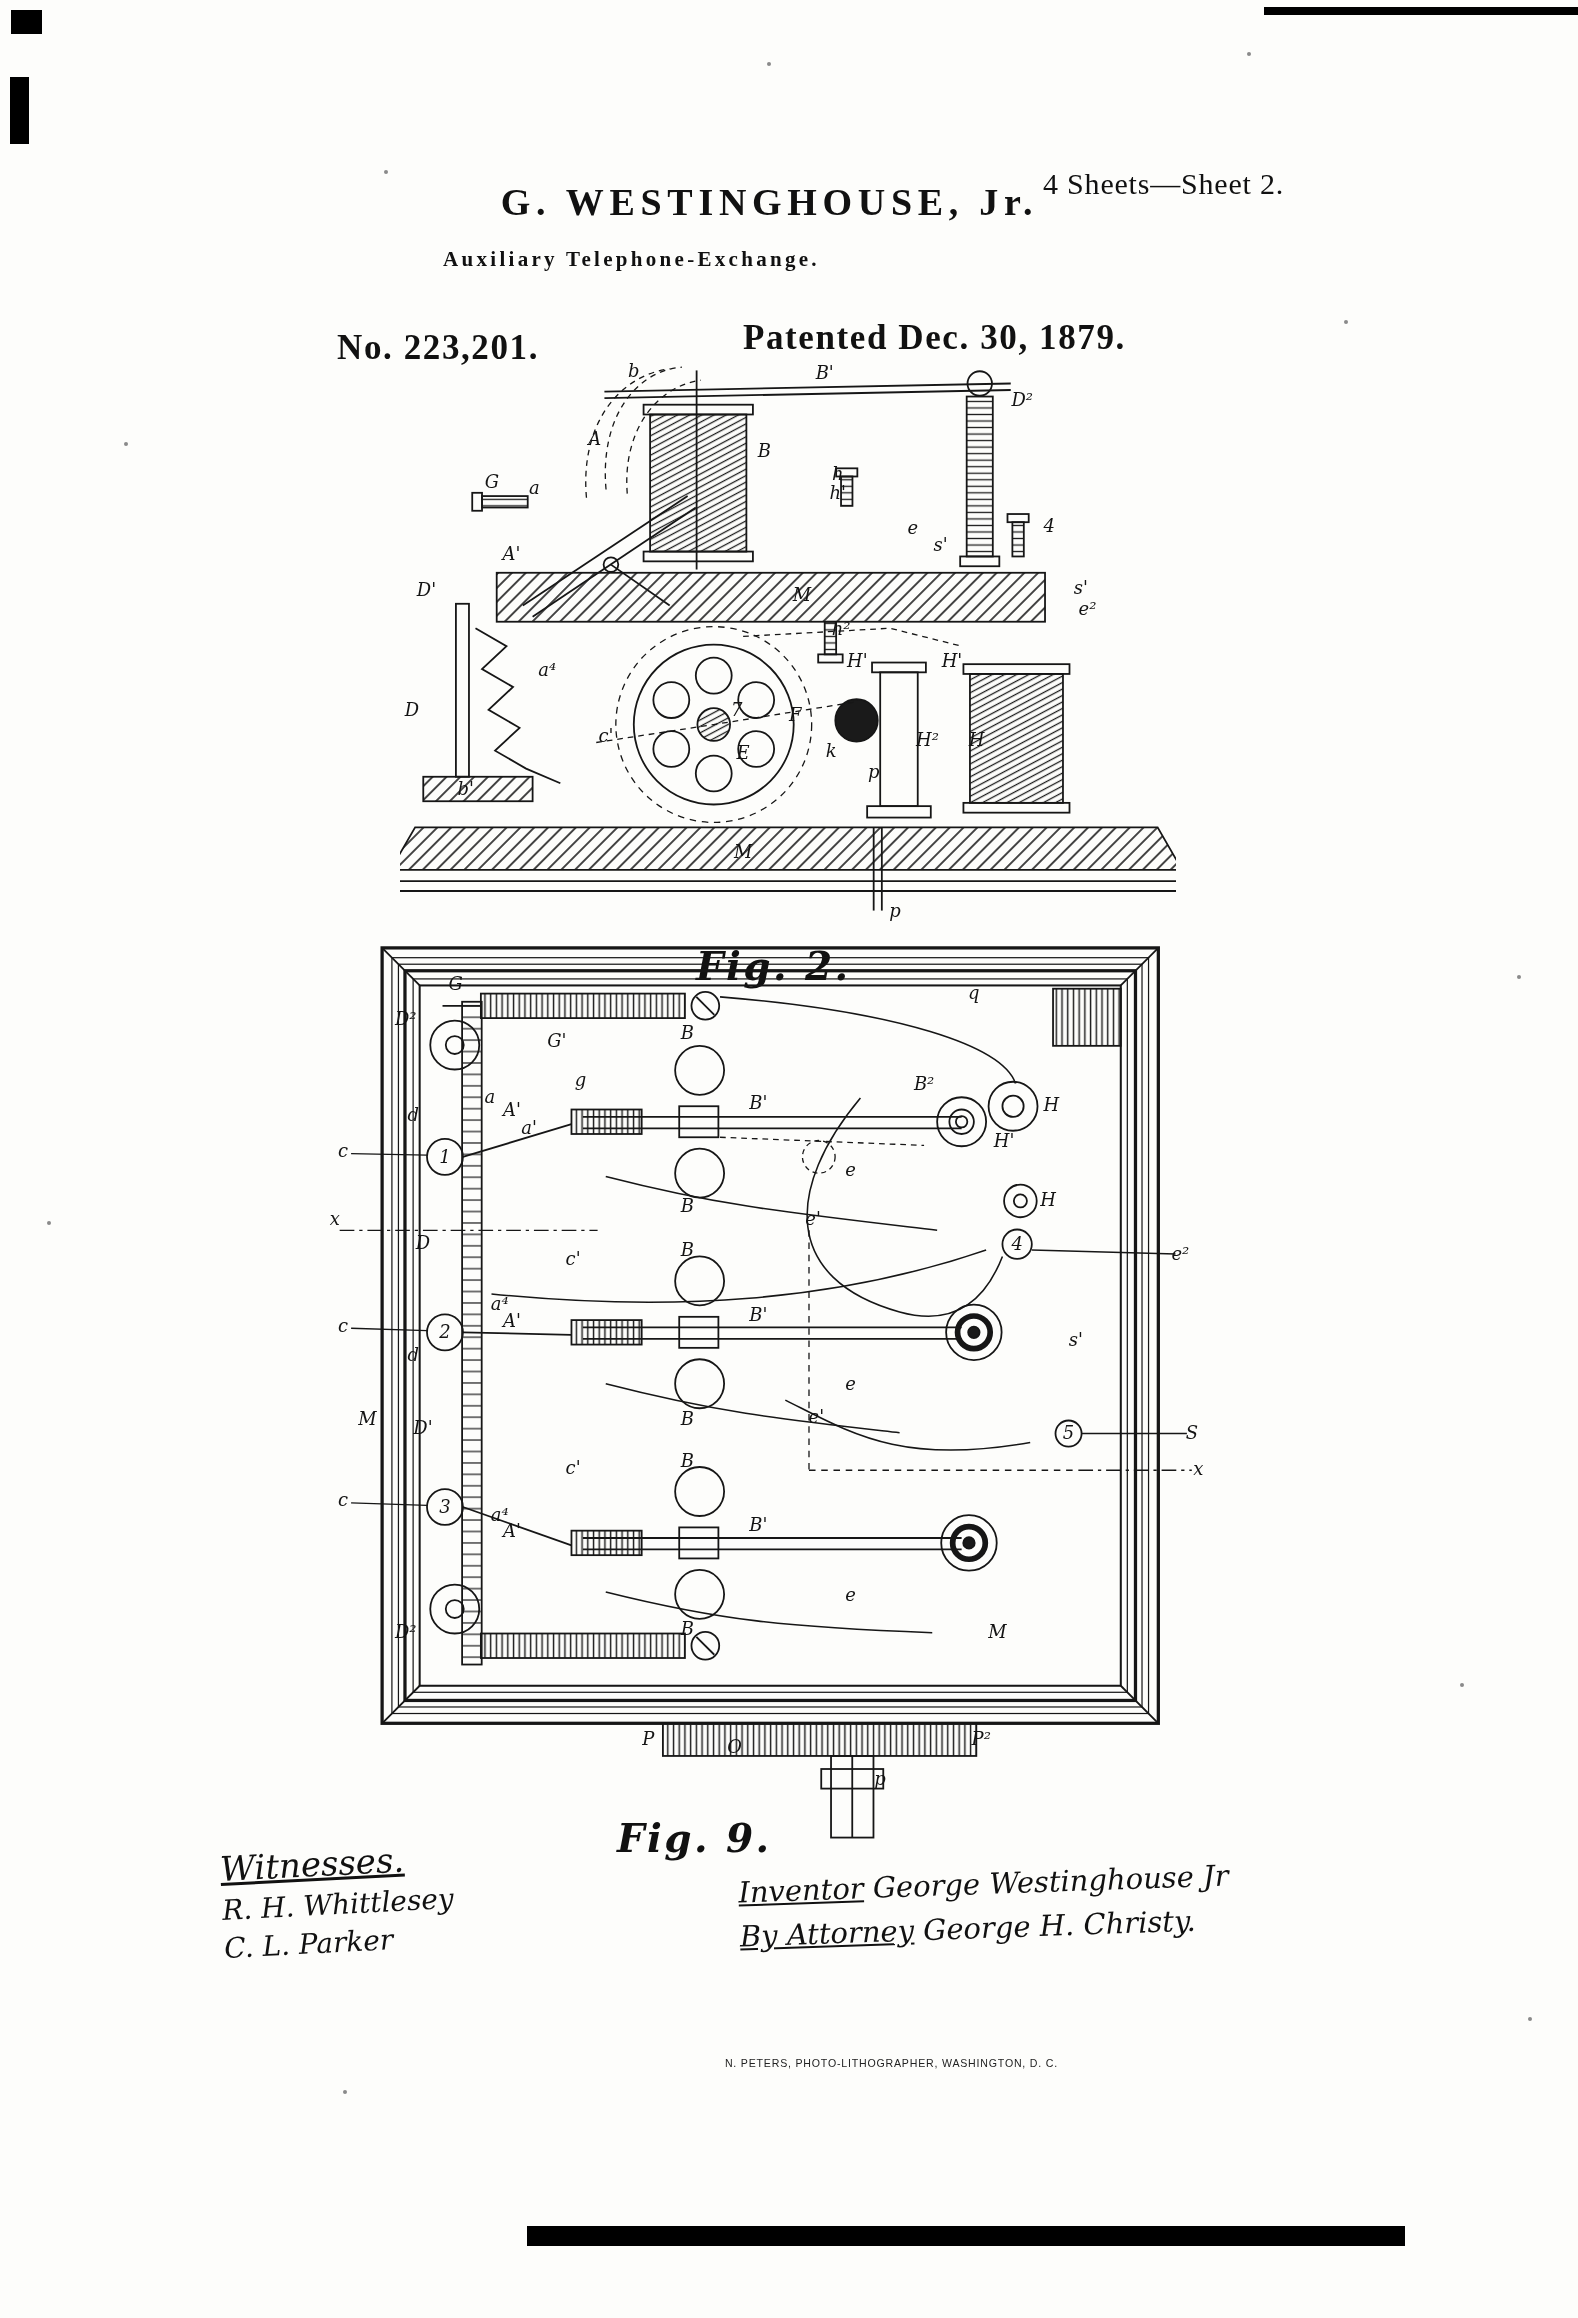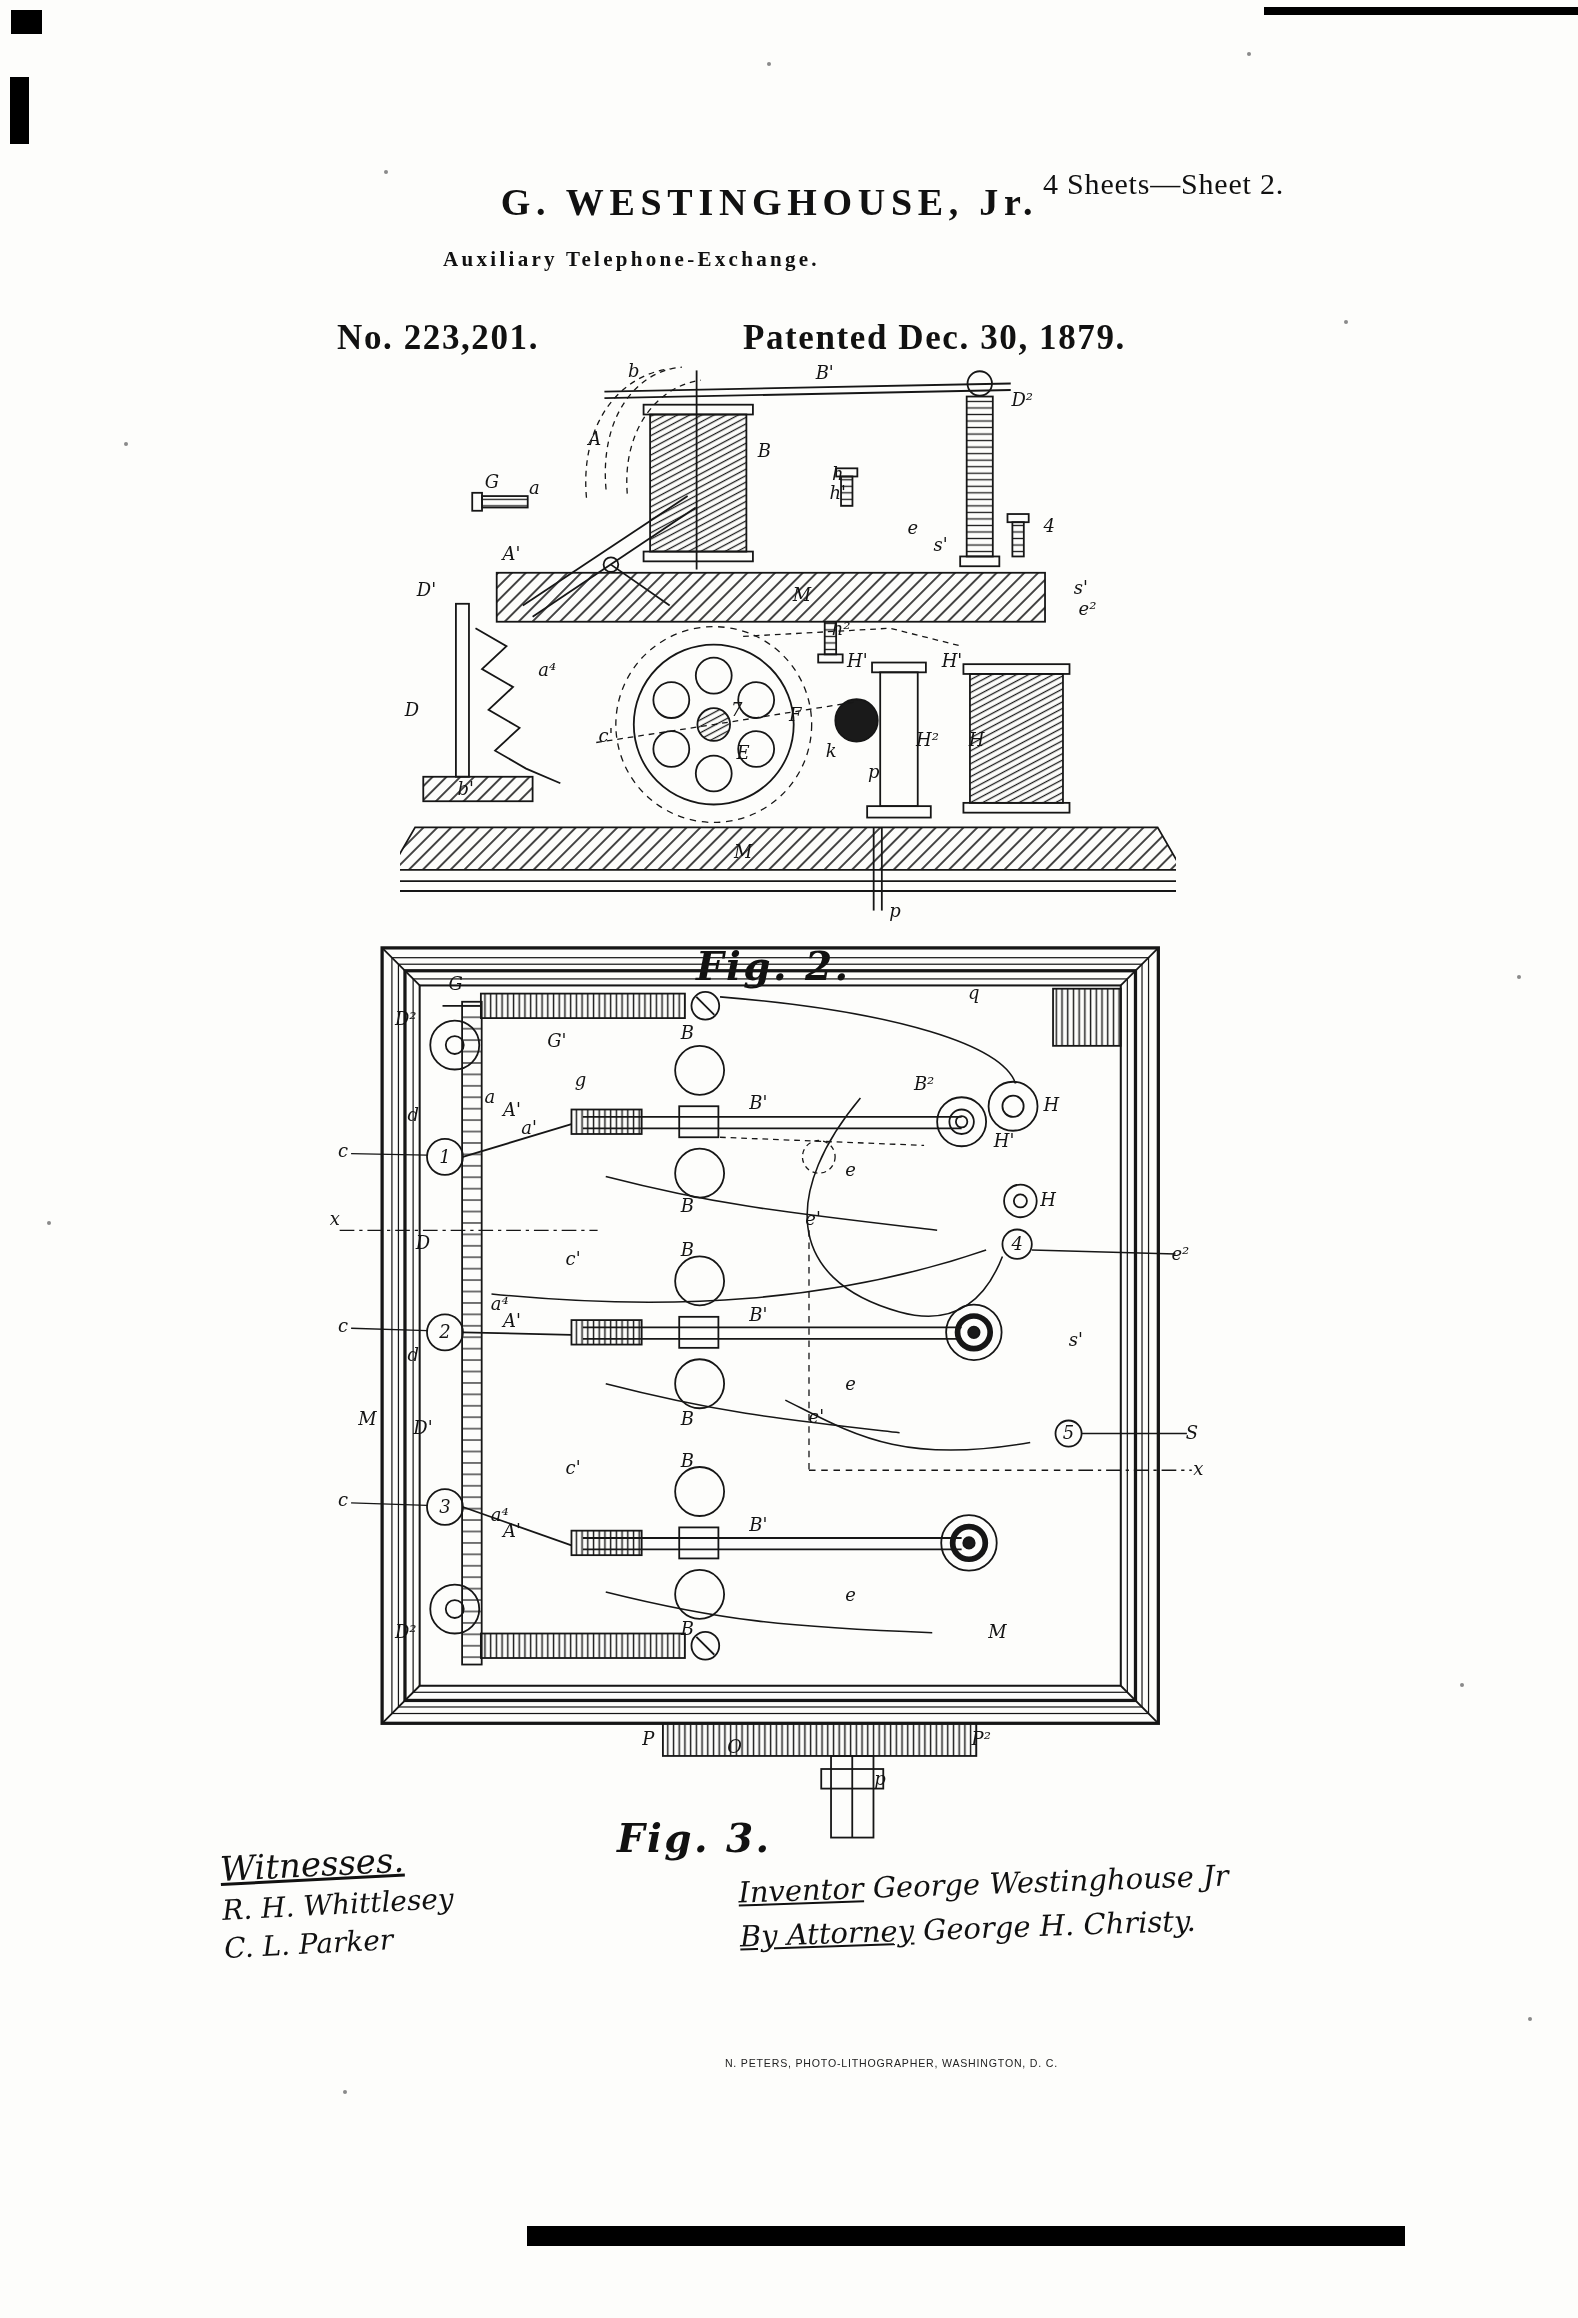--- a/index.html
+++ b/index.html
@@ -49,21 +49,21 @@
 <div class="dot" style="left:47px; top:1221px;"></div>
 <div class="dot" style="left:1460px; top:1683px;"></div>
 <div class="dot" style="left:343px; top:2090px;"></div>
 <div class="dot" style="left:1344px; top:320px;"></div>
 <div class="dot" style="left:767px; top:62px;"></div>
 <div class="dot" style="left:1528px; top:2017px;"></div>
 
 <div class="abs sheet-label" style="left:1043px; top:167px;">4 Sheets—Sheet 2.</div>
 <div class="abs title1" style="left:443px; top:180px; width:653px;">G. WESTINGHOUSE, Jr.</div>
 <div class="abs title2" style="left:443px; top:247px; width:653px;">Auxiliary Telephone-Exchange.</div>
-<div class="abs patnum" style="left:337px; top:318px;">No. 223,201.</div>
+<div class="abs patnum" style="left:337px; top:328px;">No. 223,201.</div>
 <div class="abs patdate" style="left:743px; top:318px;">Patented Dec. 30, 1879.</div>
 
 <svg class="fig" style="left:400px; top:359px;" width="776" height="563" viewBox="0 0 950 690">
   <defs>
     <pattern id="f2hatch" width="12" height="12" patternUnits="userSpaceOnUse" patternTransform="rotate(45)">
       <line x1="6" y1="0" x2="6" y2="12" stroke="#1d1d1d" stroke-width="2"></line>
     </pattern>
     <pattern id="f2coil" width="7" height="7" patternUnits="userSpaceOnUse" patternTransform="rotate(62)">
       <line x1="3" y1="0" x2="3" y2="7" stroke="#1d1d1d" stroke-width="1.6"></line>
     </pattern>
@@ -348,21 +348,21 @@
       <text x="907" y="608" class="fig-label">5</text>
       <text x="1058" y="608" class="fig-label">S</text>
       <text x="916" y="494" class="fig-label">s'</text>
       <text x="392" y="982" class="fig-label">P</text>
       <text x="498" y="992" class="fig-label">O</text>
       <text x="800" y="982" class="fig-label">P²</text>
       <text x="676" y="1032" class="fig-label">p</text>
     </g>
 </svg>
 
-<div class="abs figcap" style="left:617px; top:1767px;">Fig. 3.</div>
+<div class="abs figcap" style="left:617px; top:1767px;">Fig. 9.</div>
 
 <div class="abs script" style="left:222px; top:1843px; transform:rotate(-3deg);">
   <div class="wit-head">Witnesses.</div>
   <div class="wit-name">R. H. Whittlesey</div>
   <div class="wit-name">C. L. Parker</div>
 </div>
 
 <div class="abs script" style="left:739px; top:1863px; transform:rotate(-2deg);">
   <div class="inv-line">
     <span class="underl">Inventor</span>

